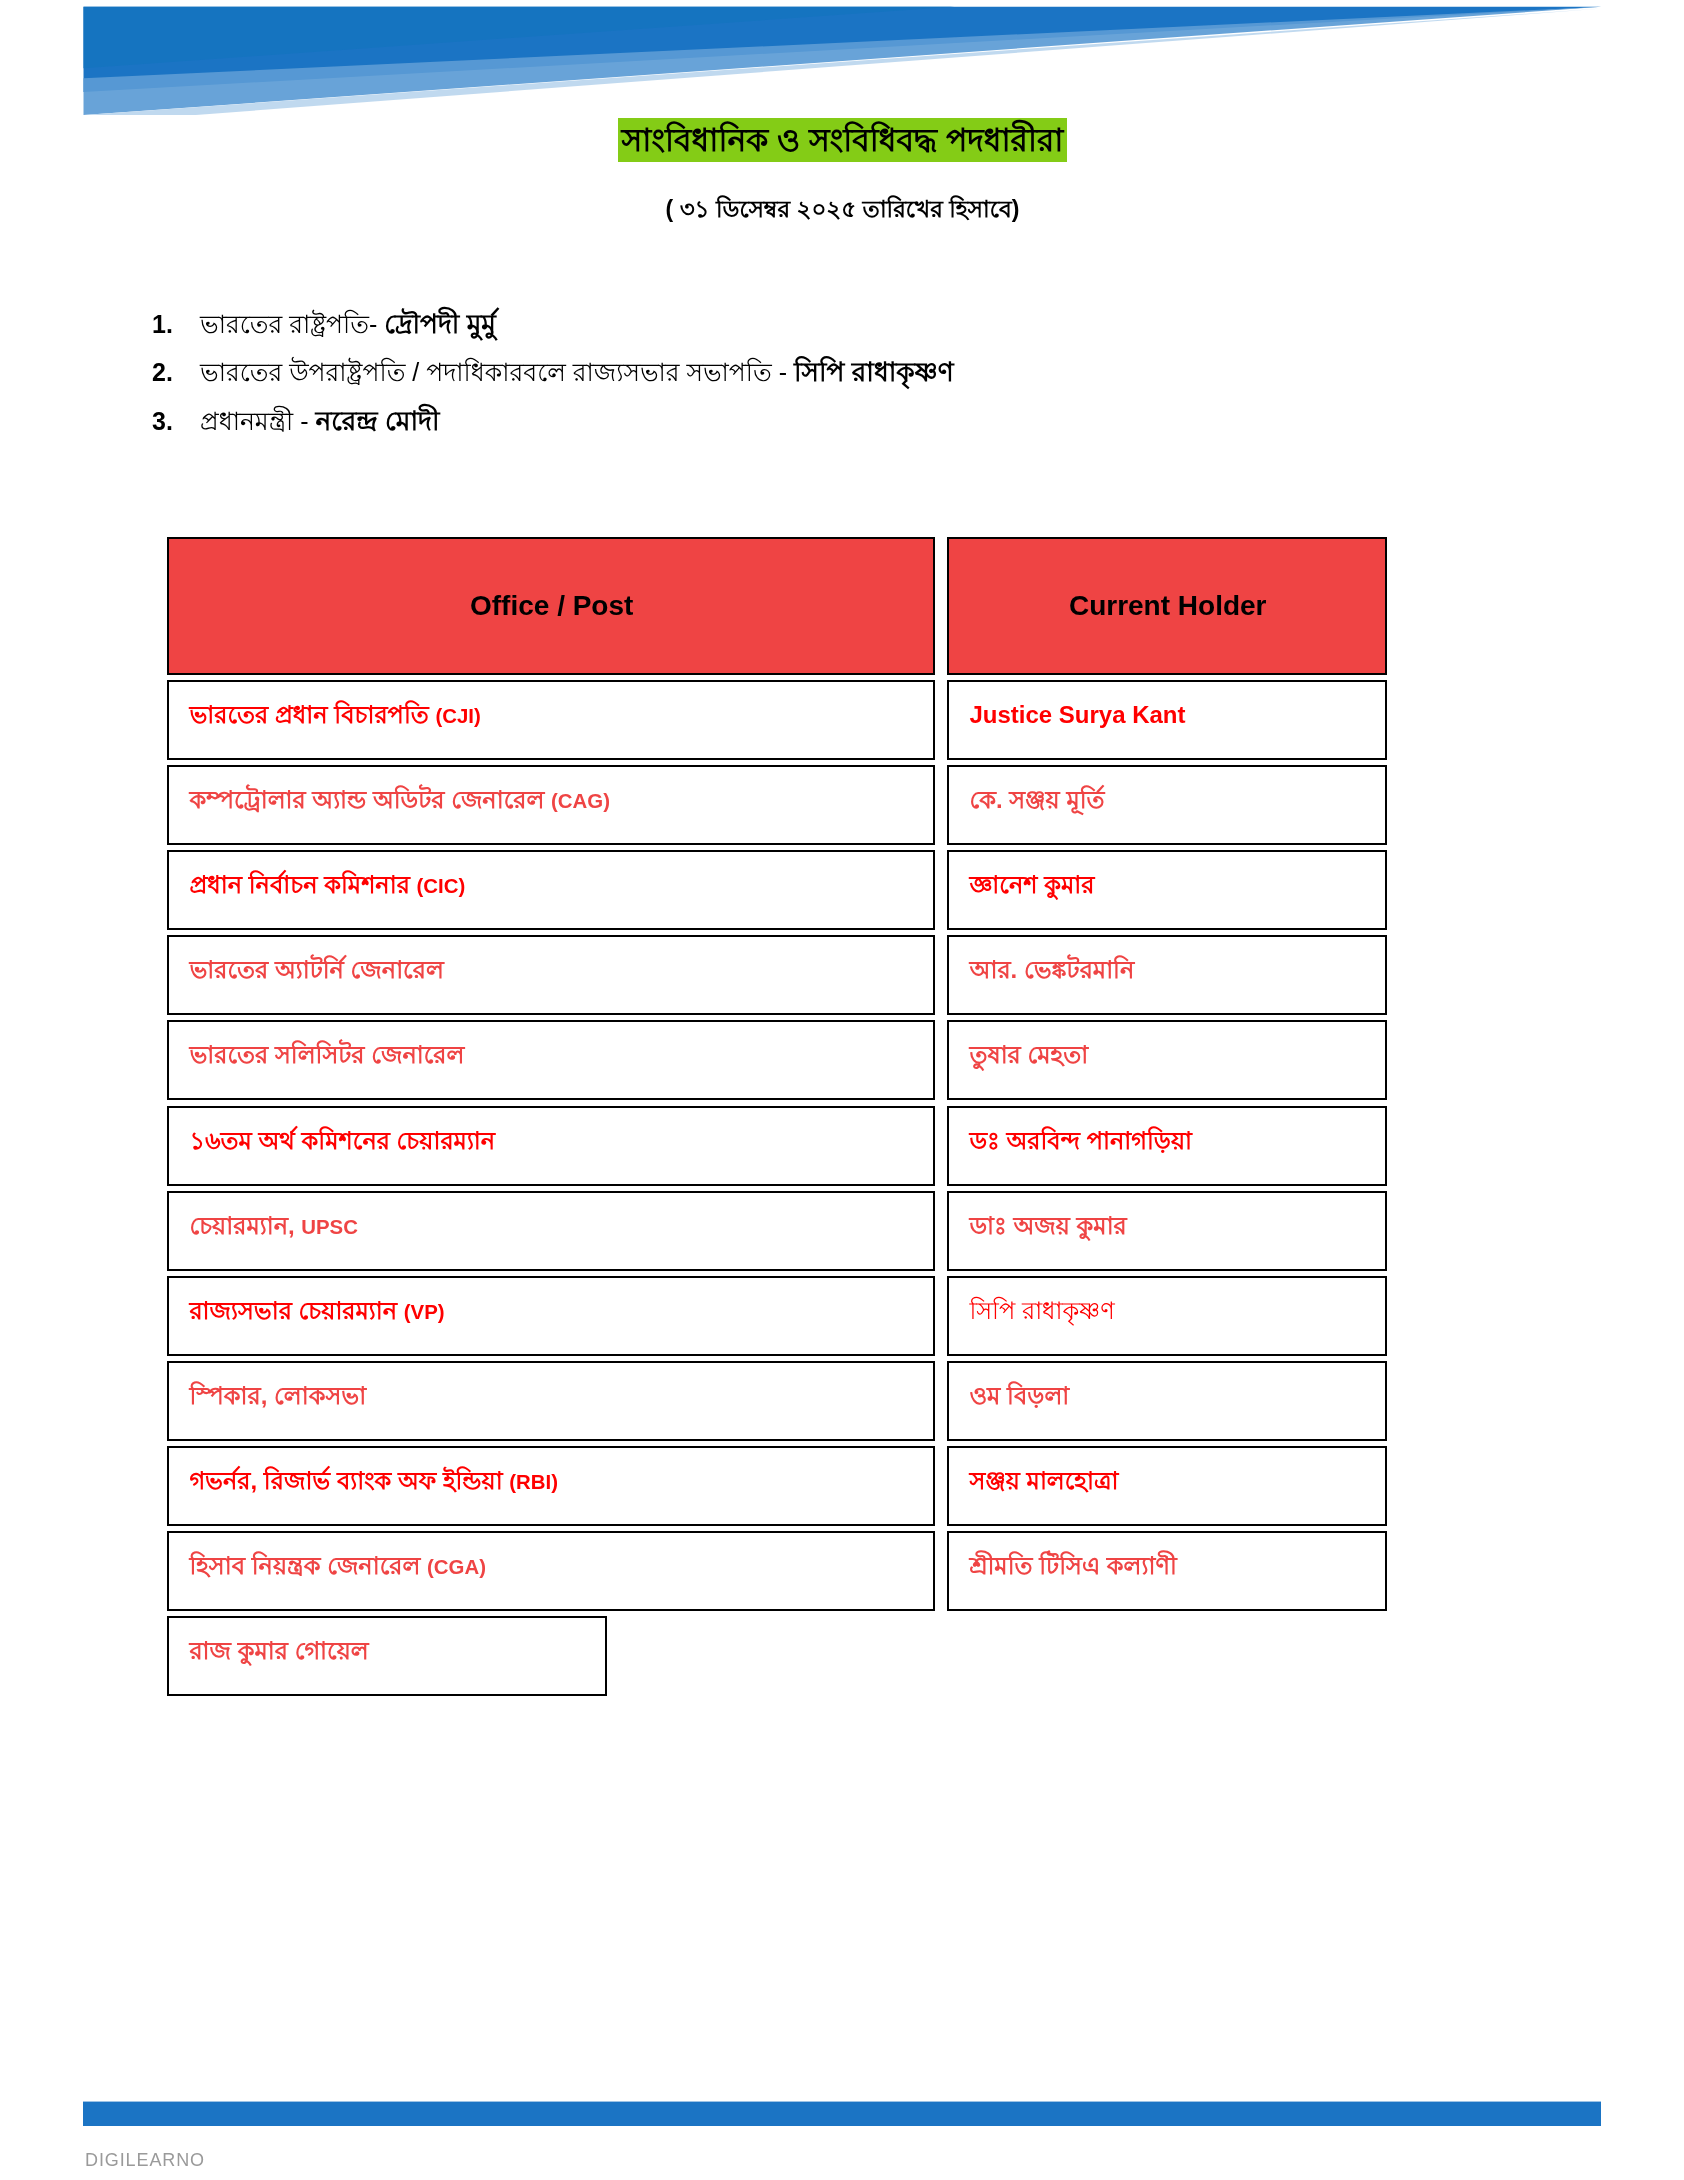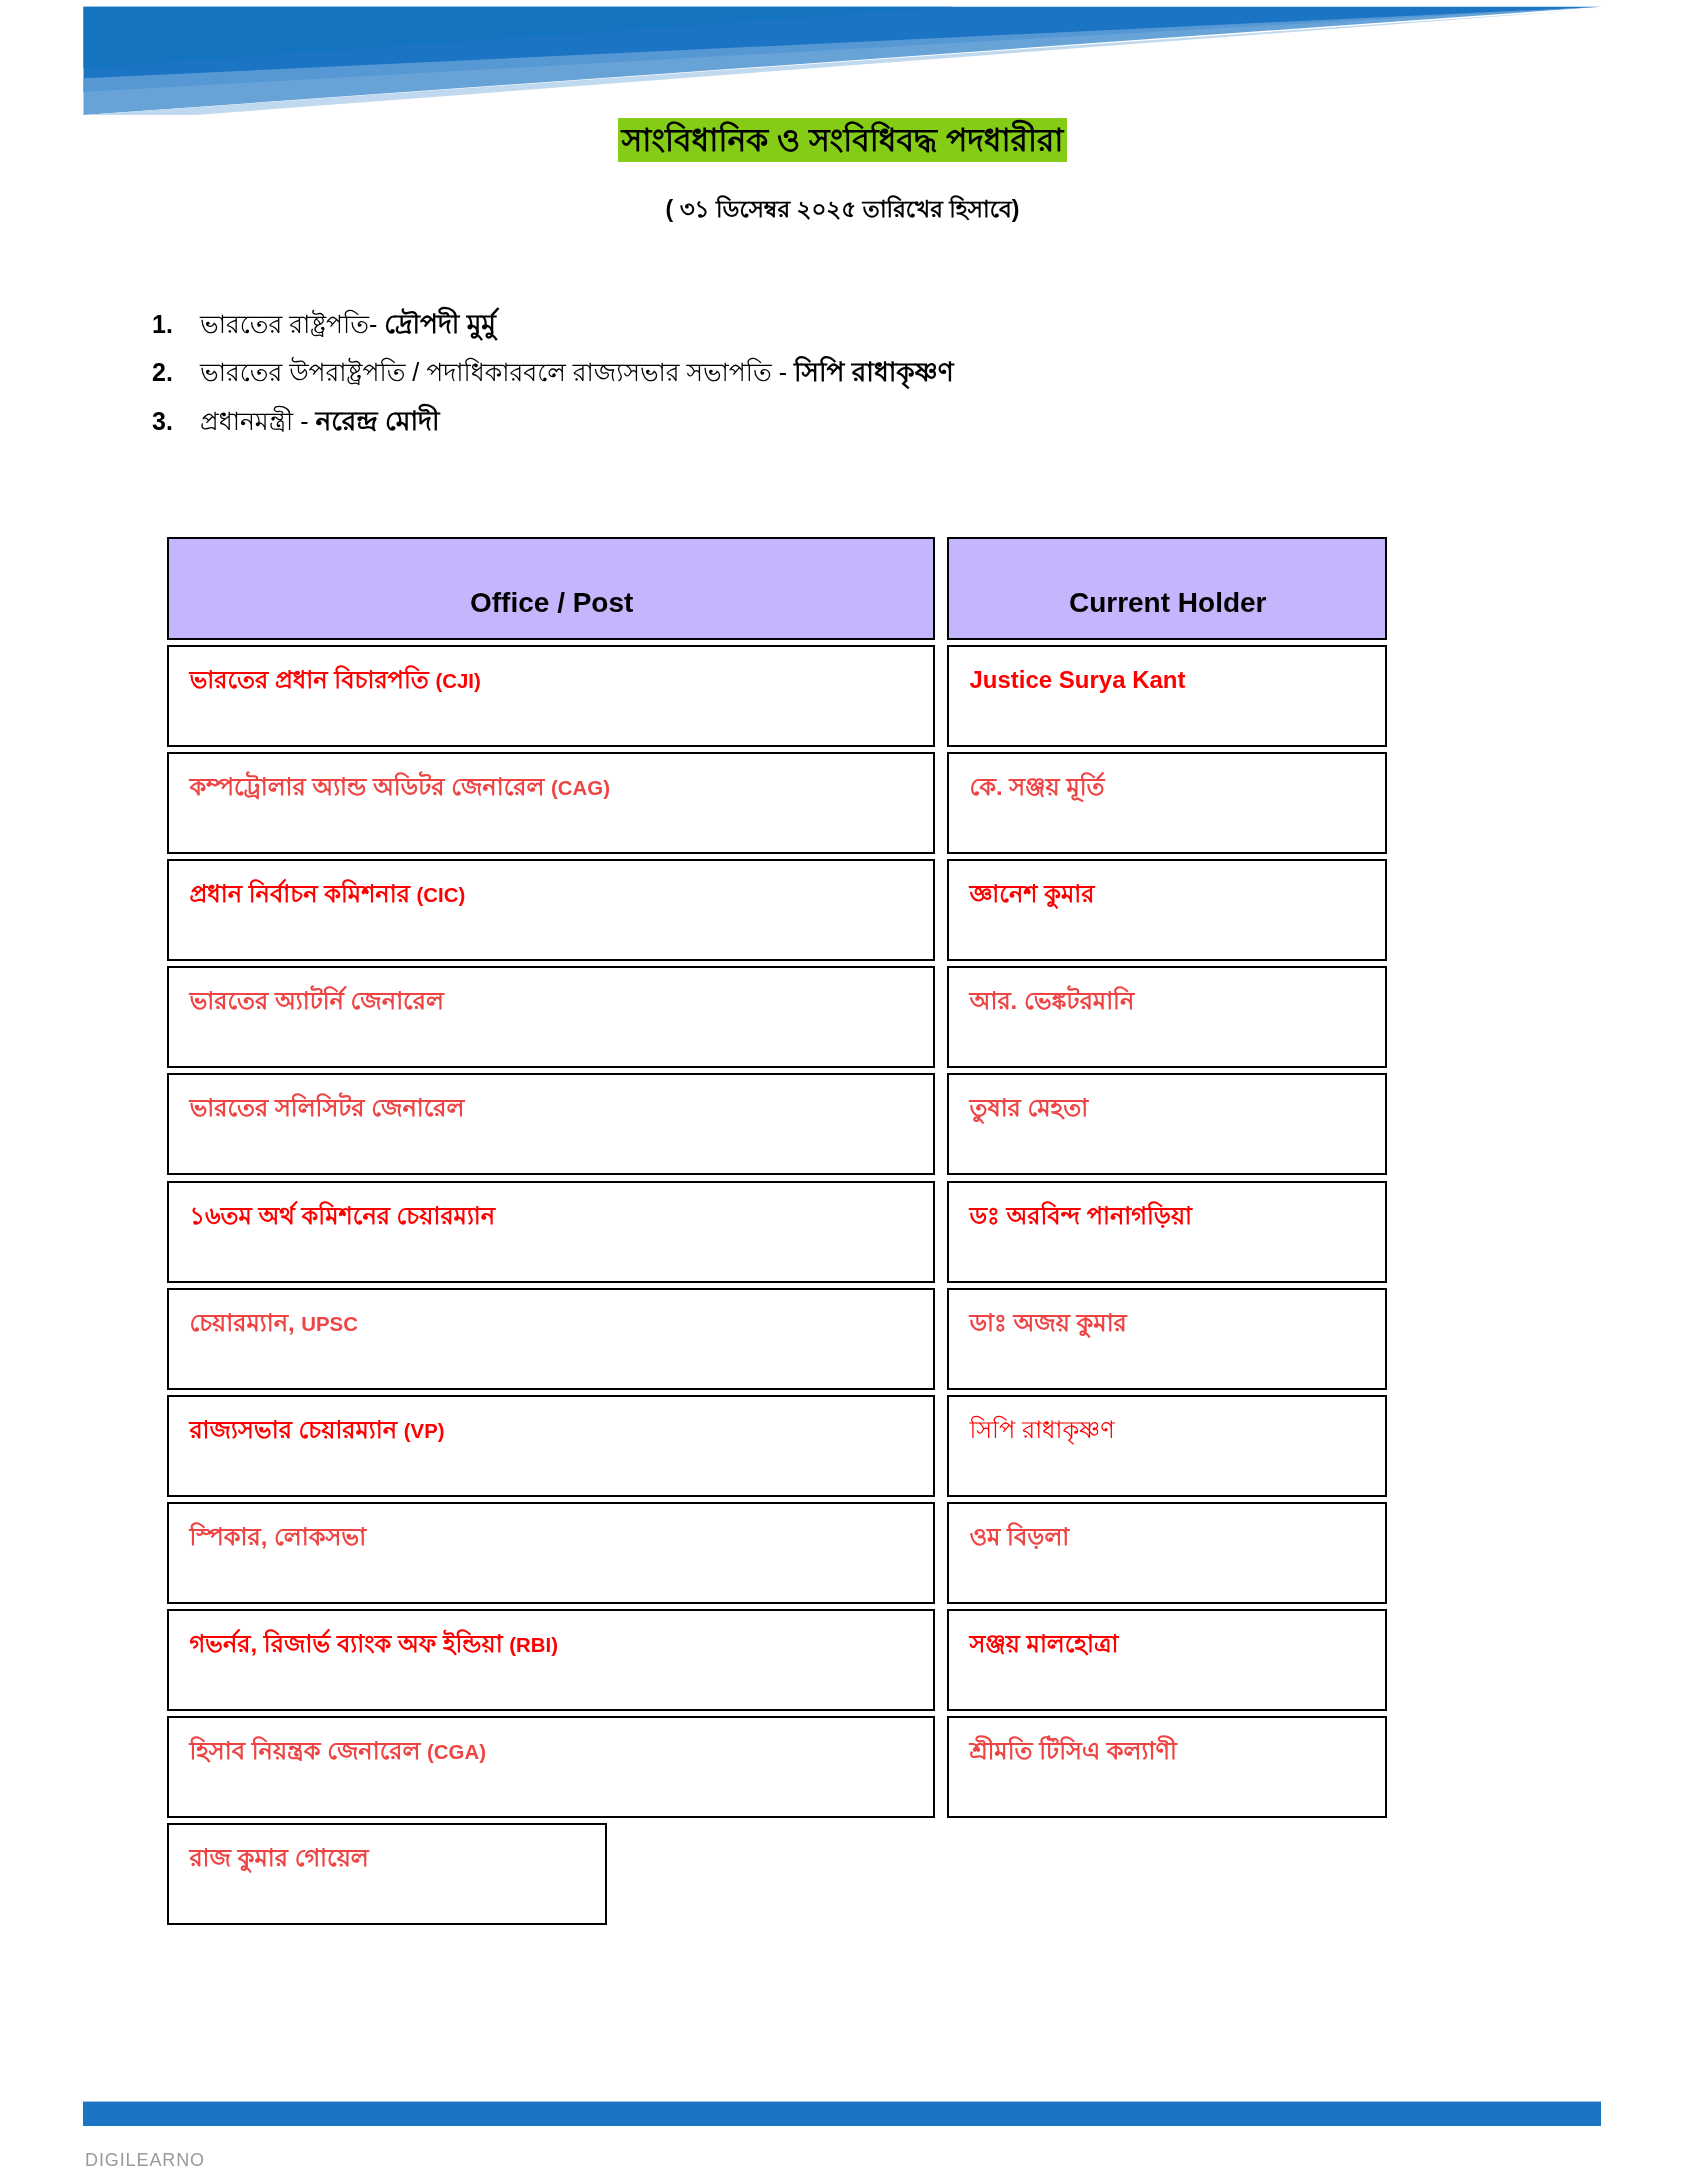--- a/index.html
+++ b/index.html
@@ -95,33 +95,33 @@
     border: 2.6px solid #000000;
     box-sizing: border-box;
     padding: 19px 19px 19px 20.4px;
     display: flex;
     align-items: flex-start;
   }
   .tcell.col-a { width: 768px; flex: 0 0 768px; }
   .tcell.col-b { width: 440px; flex: 0 0 440px; }
 
   .header-row .tcell {
-    background: #c4b5fd;
-    height: 103px;
-    align-items: flex-end;
+    background: #ef4444;
+    height: 138px;
+    align-items: center;
     justify-content: center;
   }
   .header-row .htext {
     font-size: 28px;
     font-weight: bold;
     color: #000;
     text-align: center;
   }
 
-  .body-row .tcell { height: 102px; }
+  .body-row .tcell { height: 80px; }
   .cell-text {
     font-size: 24px;
     line-height: 1.2;
     color: #000;
   }
   .cell-text .abbr { font-size: 20.4px; }
   .cell-text.red { color: #FF0000; font-weight: bold; }
   .cell-text.black { color: #ef4444; font-weight: bold; }
   .cell-text.red-light { color: #FF0000; font-weight: normal; }
 

